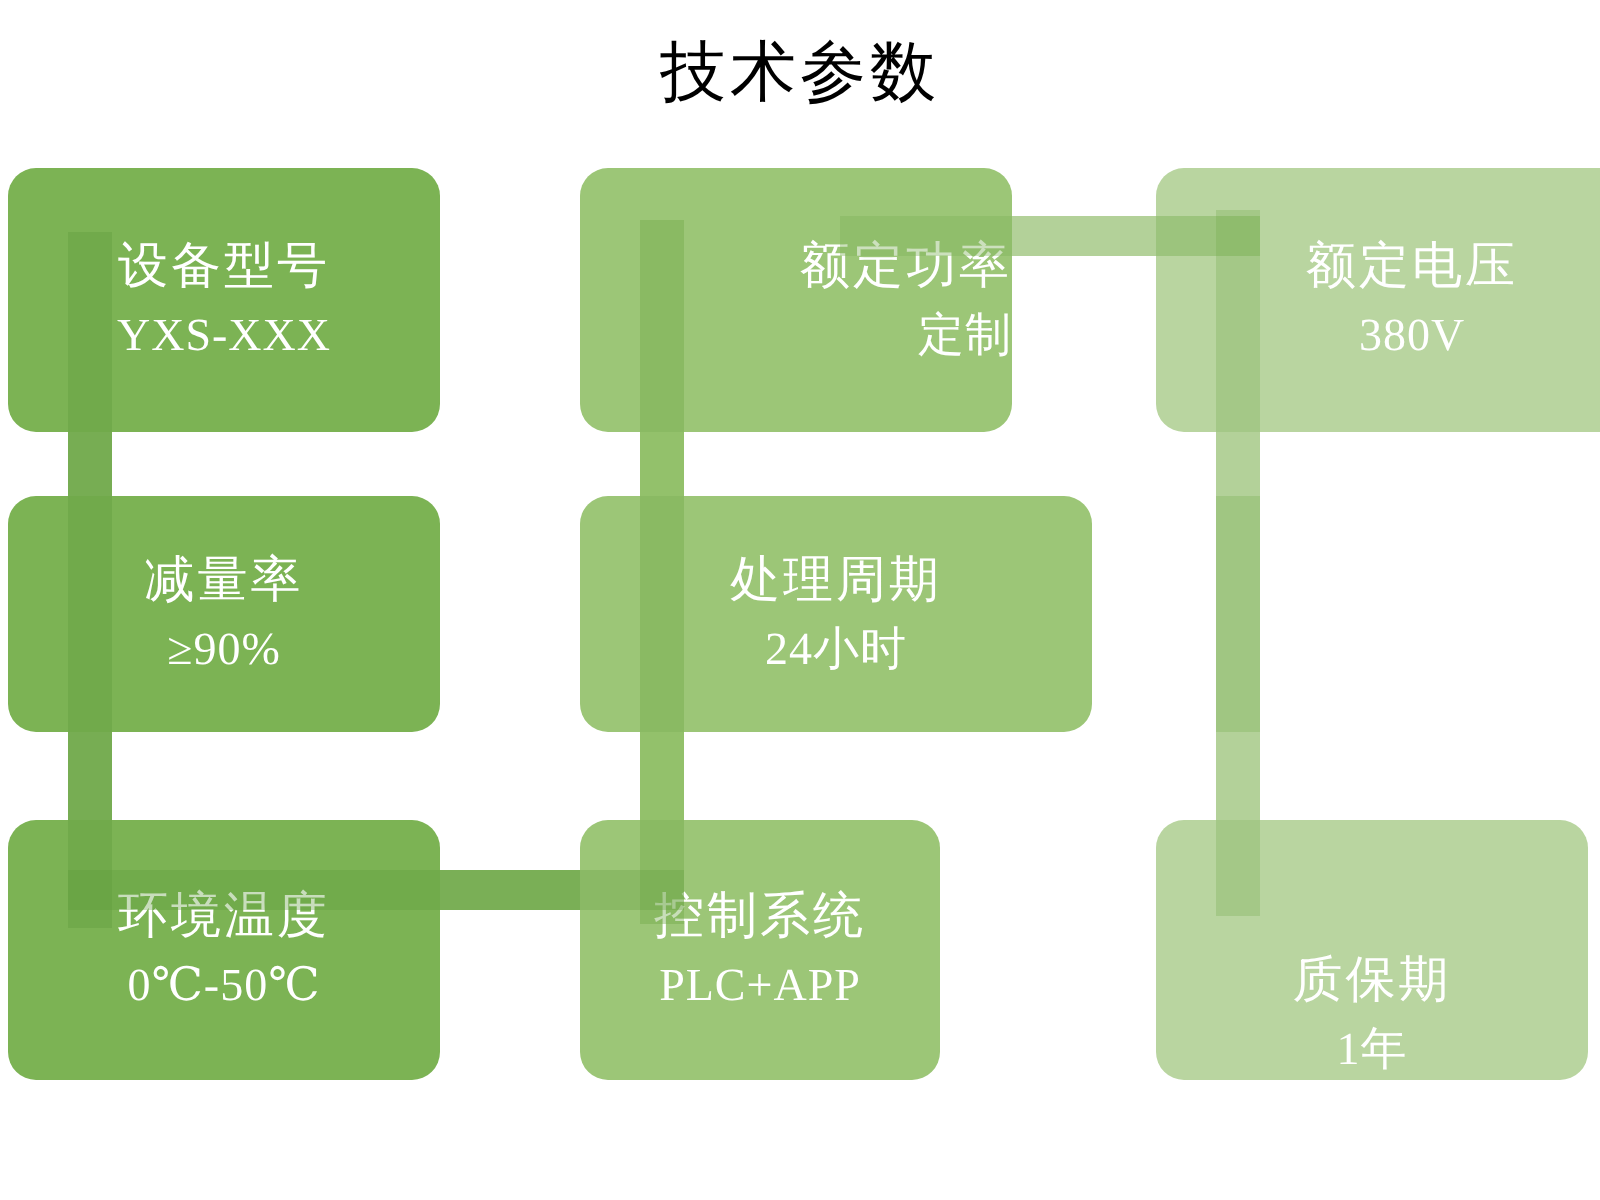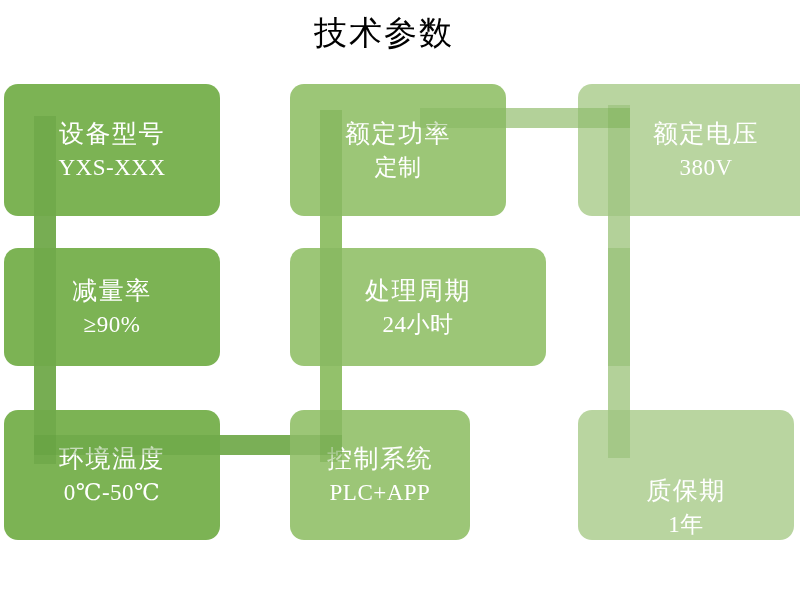--- a/index.html
+++ b/index.html
@@ -16,29 +16,29 @@
   #stage {
     position: relative;
     width: 800px;
     height: 600px;
     background: #ffffff;
   }
 
   
   .title {
     position: absolute;
-    left: 0;
+    left: 16px;
     top: 14px;
     width: 768px;
     text-align: center;
     font-size: 33px;
     line-height: 44px;
     color: #000000;
     letter-spacing: 2px;
-    font-family: Liberation Mono, monospace;
+    font-family: Liberation Sans, sans-serif;
     white-space: nowrap;
   }
 
   
   .conn {
     position: absolute;
     z-index: 1;
   }
 
   
@@ -92,21 +92,21 @@
 
   <div class="conn" style="left:492px; top:108px; width:138px; height:20px; background:#AFCF94; opacity:0.95;"></div>
 
   <div class="conn" style="left:34px; top:435px; width:308px; height:20px; background:#6BA644; opacity:0.9;"></div>
 
   <div class="card" style="left:4px; top:84px; width:216px; height:132px; background:#7CB354;">
     <div class="label">设备型号</div>
     <div class="value">YXS-XXX</div>
   </div>
 
-  <div class="card" style="left:290px; top:84px; width:216px; height:132px; background:#9CC677;">
+  <div class="card" style="left:290px; top:84px; width:216px; height:132px; background:#9CC677;align-items:flex-end;">
     <div class="label">额定功率</div>
     <div class="value">定制</div>
   </div>
 
   <div class="card" style="left:578px; top:84px; width:256px; height:132px; background:#B9D5A0;">
     <div class="label">额定电压</div>
     <div class="value">380V</div>
   </div>
 
   <div class="card" style="left:4px; top:248px; width:216px; height:118px; background:#7CB354;">

